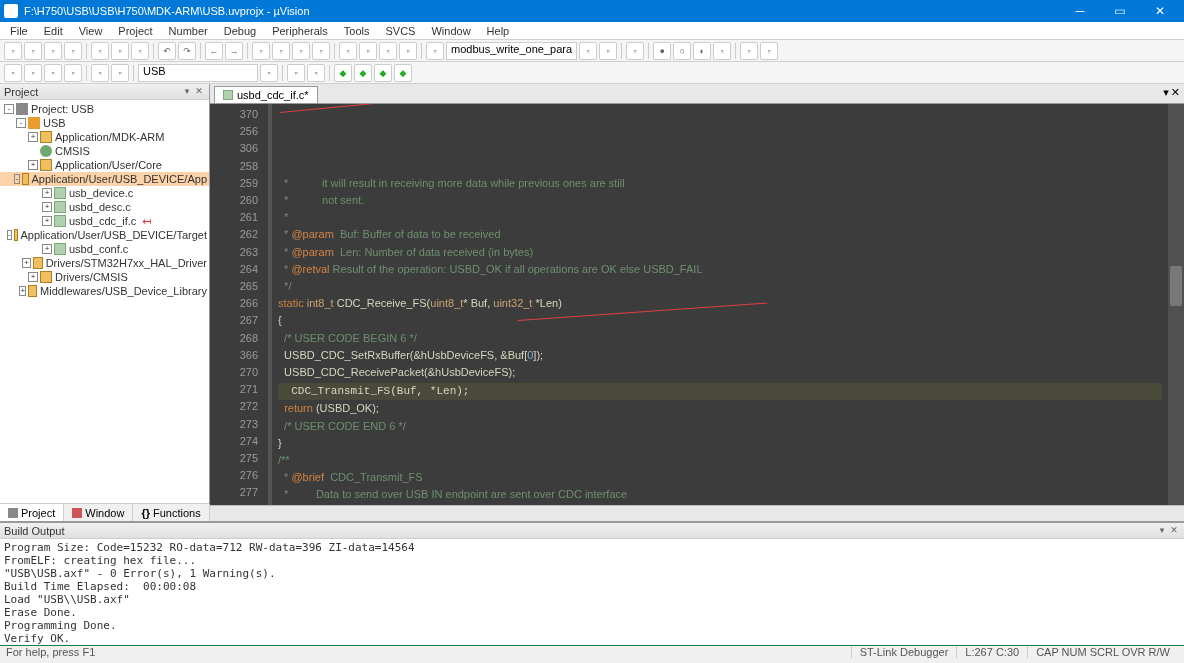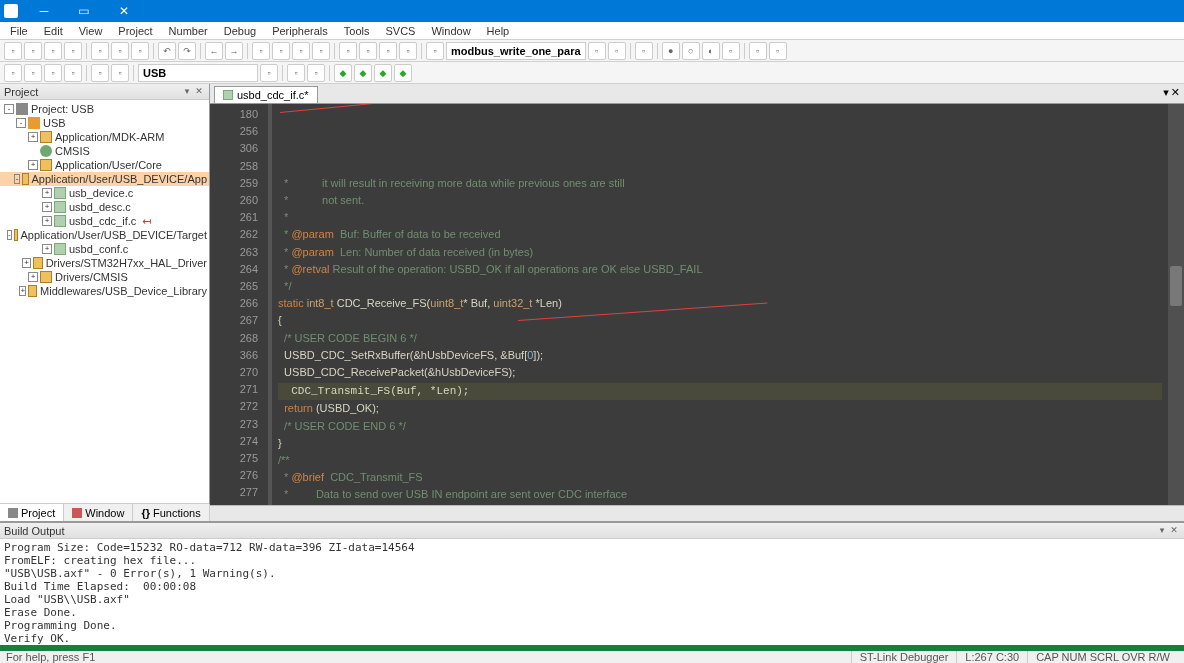--- a/index.html
+++ b/index.html
@@ -6,21 +6,21 @@
 body { width:1184px; height:663px; background:#f0f0f0; overflow:hidden; display:flex; flex-direction:column; }
 .titlebar { height:22px; background:#0078d7; color:#fff; display:flex; align-items:center; padding:0 4px; }
 .titlebar .ti { width:14px; height:14px; background:#fff; margin-right:6px; border-radius:2px; display:inline-block; }
 .titlebar .title { flex:1; font-size:11px; }
 .titlebar .wbtn { width:40px; height:22px; display:flex; align-items:center; justify-content:center; font-size:12px; }
 .menubar { height:18px; background:#fff; display:flex; align-items:center; padding:0 2px; border-bottom:1px solid #d0d0d0; }
 .menubar span { padding:1px 8px; font-size:11px; color:#333; }
 .toolbar1,.toolbar2 { height:22px; background:#f5f5f5; display:flex; align-items:center; padding:0 4px; gap:2px; border-bottom:1px solid #d0d0d0; }
 .tbtn { width:18px; height:18px; background:#fff; border:1px solid #ccc; border-radius:2px; display:flex; align-items:center; justify-content:center; font-size:9px; color:#666; }
 .tsep { width:1px; height:16px; background:#ccc; margin:0 2px; }
-.tdrop { height:18px; background:#fff; border:1px solid #ccc; padding:0 4px; font-size:10px; display:flex; align-items:center; min-width:100px;font-weight:bold; }
+.tdrop { height:18px; background:#fff; border:1px solid #ccc; padding:0 4px; font-size:10px; display:flex; align-items:flex-start; min-width:100px; }
 .mainarea { flex:1; display:flex; overflow:hidden; }
 .projectpanel { width:210px; background:#fff; display:flex; flex-direction:column; border-right:1px solid #999; }
 .panelhead { height:16px; background:linear-gradient(#f0f0f0,#e0e0e0); border-bottom:1px solid #ccc; display:flex; align-items:center; padding:0 4px; font-size:10px; color:#333; }
 .panelhead .spacer { flex:1; }
 .panelhead .x { width:12px; height:12px; font-size:9px; color:#666; text-align:center; }
 .tree { flex:1; overflow:auto; padding:2px 0; }
 .trow { display:flex; align-items:center; height:14px; padding:0 2px; font-size:10.5px; color:#333; white-space:nowrap; }
 .trow.sel { background:#fcd2a8; }
 .trow .tog { width:10px; height:10px; border:1px solid #888; text-align:center; line-height:8px; font-size:8px; margin-right:2px; cursor:pointer; }
 .trow .sp { display:inline-block; }
@@ -39,29 +39,30 @@
 .codewrap { flex:1; display:flex; overflow:hidden; position:relative; }
 .gutter { width:62px; background:#3c3c3c; color:#9a9a9a; text-align:right; padding-right:10px; font-family:Consolas,monospace; font-size:13px; line-height:17.2px; padding-top:2px; border-right:4px solid #555; }
 .code { flex:1; background:#3c3c3c; color:#d6d6c0; font-family:Consolas,monospace; font-size:13px; line-height:17.2px; padding:2px 6px; white-space:pre; overflow:hidden; position:relative; }
 .code .c-com { color:#6f8f6f; } .code .c-key { color:#cc8242; } .code .c-type { color:#c9a26d; } .code .c-num { color:#7fb0d6; } .code .c-fn { color:#d6d6c0; } .code .c-tag { color:#d28445; } .code .hl { background:#4a4a3a; display:inline-block; width:100%;font-family:Liberation Mono, monospace; }
 .vscroll { width:16px; background:#505050; display:flex; flex-direction:column; }
 .vscroll .thumb { background:#787878; margin:2px; border-radius:2px; }
 .hscroll { height:16px; background:#e8e8e8; border-top:1px solid #bbb; }
 .redline { position:absolute; height:1px; background:#e04040; transform-origin:left center; }
 .buildpanel { height:124px; background:#fff; display:flex; flex-direction:column; border-top:2px solid #999; }
 .buildbody { flex:1; font-family:Consolas,monospace; font-size:11px; color:#333; padding:2px 4px; white-space:pre; overflow:auto; }
-.statusbar { height:18px; background:#f0f0f0; border-top:6px solid #15803d; display:flex; align-items:center; padding:0 6px; font-size:10px; color:#555; }
+.statusbar { height:18px; background:#f0f0f0; border-top:1px solid #15803d; display:flex; align-items:flex-start; padding:0 6px; font-size:10px; color:#555; }
 .statusbar .spacer { flex:1; }
 .statusbar .box { padding:0 8px; border-left:1px solid #ccc; }
 </style>
 </head>
 <body>
 
 <div class="titlebar">
   <span class="ti"></span>
+  <span class="title">F:\H750\USB\USB\H750\MDK-ARM\USB.uvprojx - µVision</span>
   <div class="wbtn">─</div>
   <div class="wbtn">▭</div>
   <div class="wbtn close">✕</div>
 </div>
 
 <div class="menubar">
   <span>File</span>
   <span>Edit</span>
   <span>View</span>
   <span>Project</span>
@@ -262,21 +263,21 @@
           <span class="ic"></span>
           <span>usbd_cdc_if.c*</span>
         </div>
       <div class="right">
           <span class="x">▾</span>
           <span class="x">✕</span>
         </div>
     </div>
     <div class="codewrap">
       <div class="gutter" id="gutter">
-          <div>180</div>
+          <div>370</div>
           <div>256</div>
           <div>306</div>
           <div>258</div>
           <div>259</div>
           <div>260</div>
           <div>261</div>
           <div>262</div>
           <div>263</div>
           <div>264</div>
           <div>265</div>

